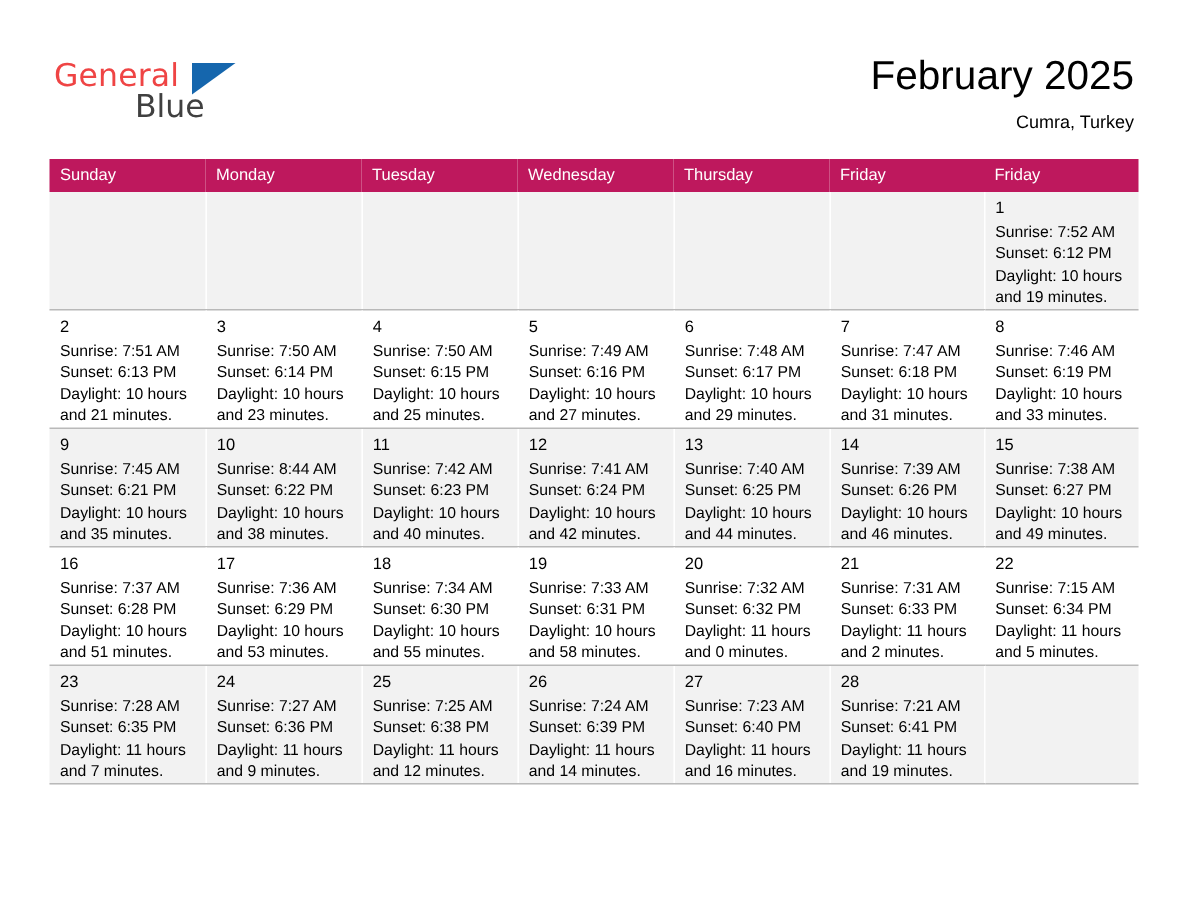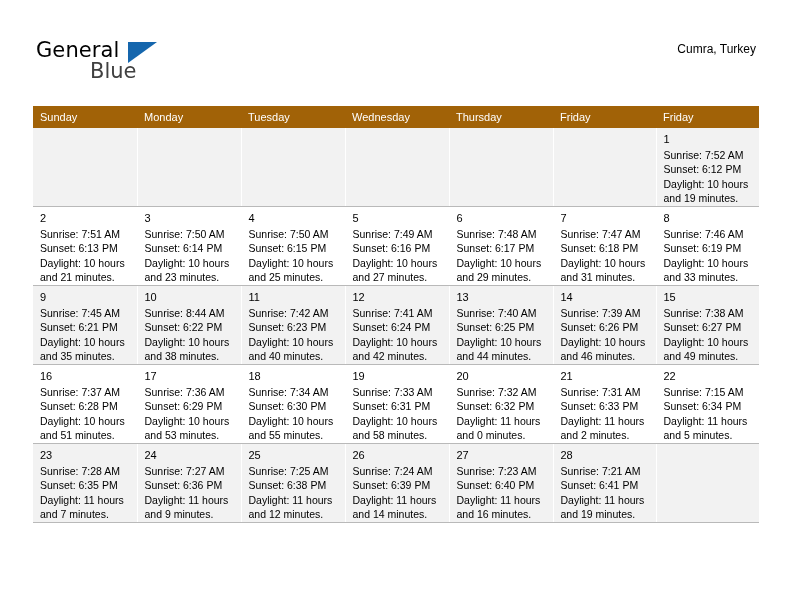--- a/index.html
+++ b/index.html
@@ -35,21 +35,21 @@
     top: 38px;
     width: 120px;
     height: 48px;
   }
   .logo-general {
     position: absolute;
     left: 0;
     top: 0;
     font-size: 21px;
     letter-spacing: 0.1px;
-    color: #000000;
+    color: #ef4444;
     font-family: "DejaVu Sans", sans-serif;
     font-weight: 400;
   }
   .logo-blue {
     position: absolute;
     left: 54px;
     top: 21px;
     font-size: 21px;
     color: #404040;
     font-family: "DejaVu Sans", sans-serif;
@@ -87,21 +87,21 @@
   
   .calendar {
     position: absolute;
     left: 33px;
     top: 106px;
     width: 726px;
     border-collapse: collapse;
     table-layout: fixed;
   }
   .calendar th {
-    background: #a16207;
+    background: #be185d;
     color: #ffffff;
     font-size: 11px;
     font-weight: normal;
     text-align: left;
     padding: 5px 0 5px 7px;
     height: 11px;
     border: none;
   }
   .calendar td {
     vertical-align: top;
@@ -143,20 +143,21 @@
 
   <div class="header">
 
     <div class="logo">
       <span class="logo-general">General</span>
       <span class="logo-triangle"></span>
       <span class="logo-blue">Blue</span>
     </div>
 
     <div class="title-block">
+      <div class="cal-title">February 2025</div>
       <div class="cal-subtitle">Cumra, Turkey</div>
     </div>
 
   </div>
 
   <table class="calendar">
     <colgroup>
       <col style="width:104px">
         <col style="width:104px">
         <col style="width:104px">

